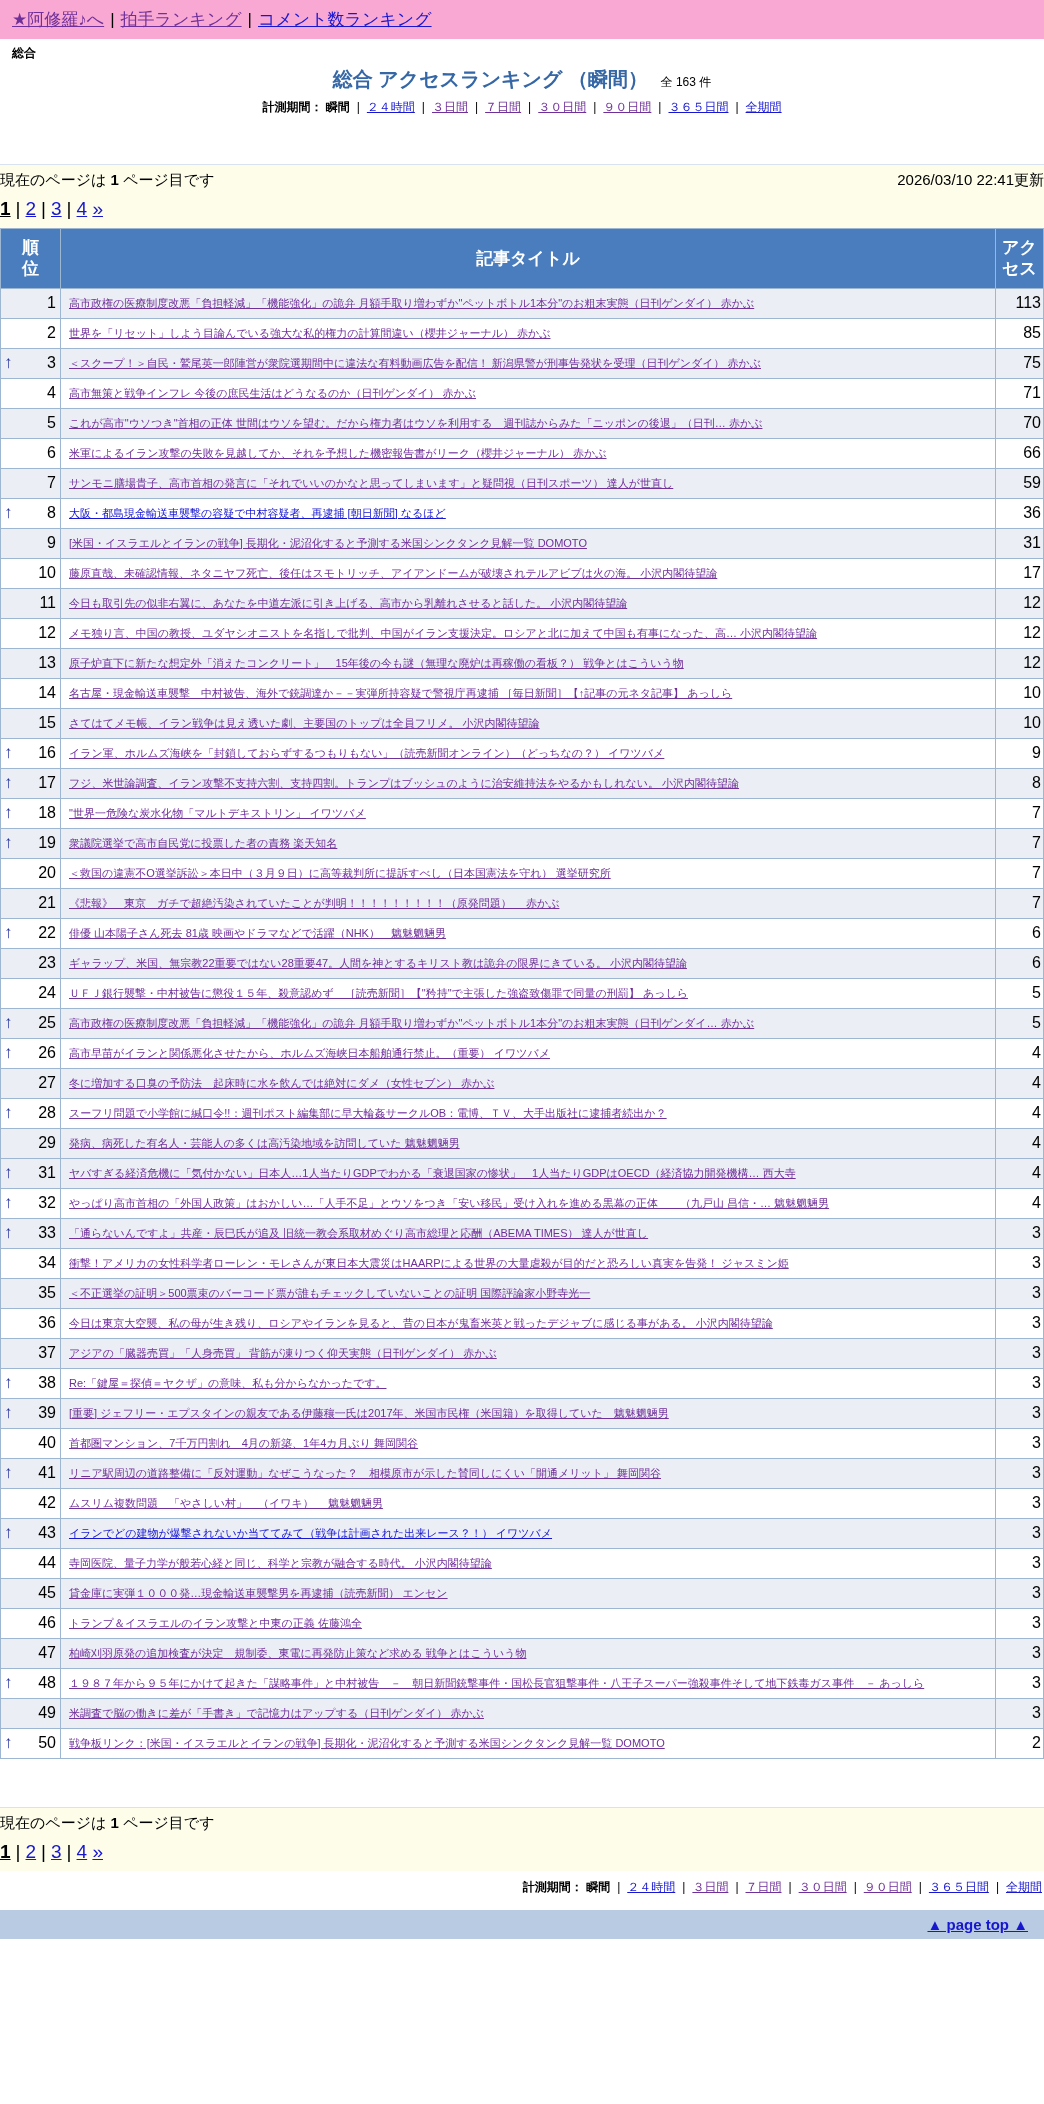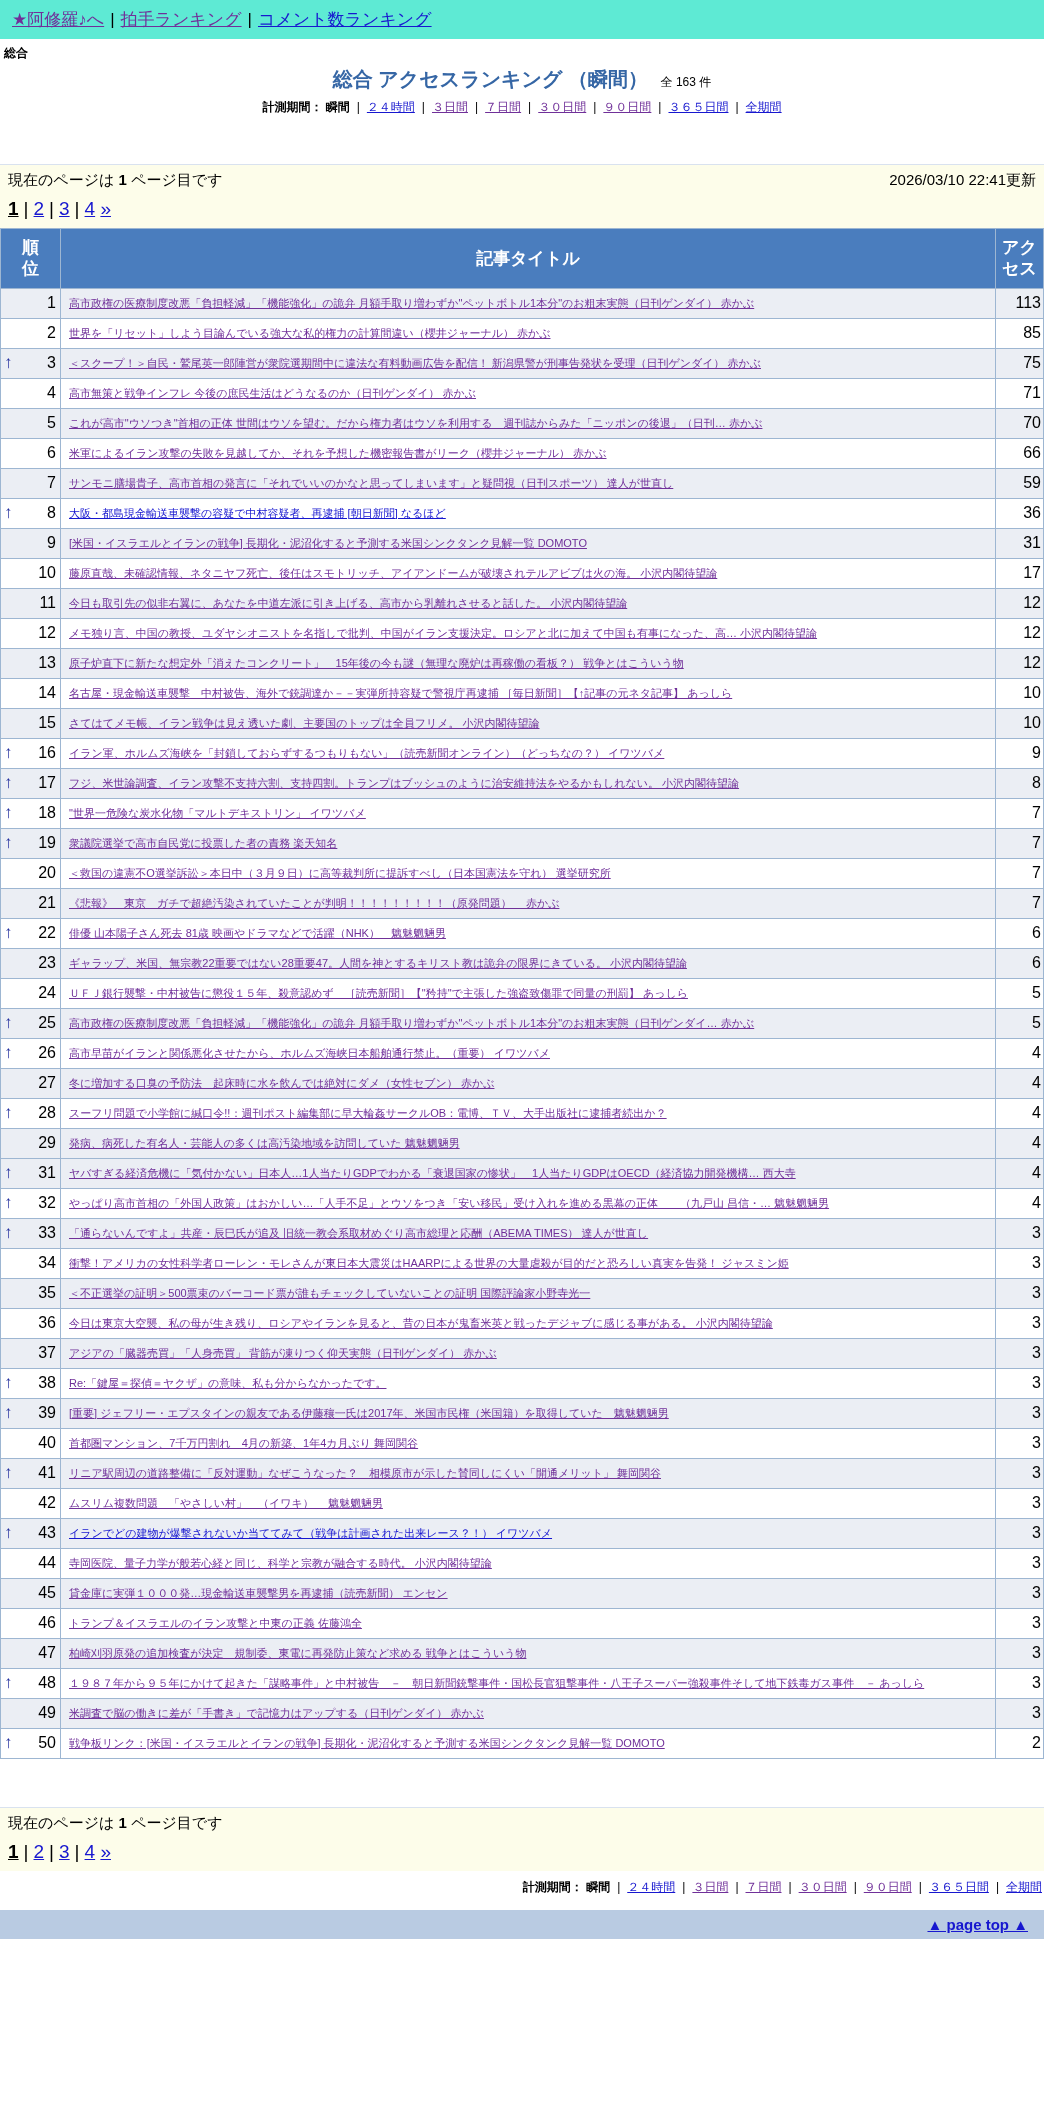--- a/index.html
+++ b/index.html
@@ -8,43 +8,43 @@
     width: 1044px;
     font-family: "Liberation Sans", "DejaVu Sans", sans-serif;
     color: #000;
   }
   a { text-decoration: underline; cursor: pointer; }
   .link-new     { color: #1717cf; }
   .link-visited { color: #703099; }
 
   
   .topbar {
-    background: #5eead4;
+    background: #f9a8d4;
     padding: 8px 12px;
     font-size: 17px;
   }
   .topbar .sep { color: #000; margin: 0 6px; }
 
-  .board-label { font-size: 12px; font-weight: bold; padding: 6px 4px 2px; }
+  .board-label { font-size: 12px; font-weight: bold; padding: 6px 12px 2px; }
 
   
   .title-block { text-align: center; margin-top: 2px; }
   .page-title { font-size: 20px; font-weight: bold; color: #3566a5; display: inline; }
   .total-count { font-size: 12px; color: #000; margin-left: 8px; }
   .periods { text-align: center; font-size: 12px; margin: 6px 0 8px; }
   .periods .label { font-weight: bold; }
   .periods .current { font-weight: bold; color: #000; }
   .periods .sep { color: #000; margin: 0 7px; }
   .periods-bottom { text-align: right; margin: 8px 2px 14px; }
 
   
   .pagebox {
     background: #fdfdea;
     border-top: 1px solid #d9e2ef;
-    padding: 6px 8px 8px;
+    padding: 6px 0 8px;
     font-size: 15px;
     margin-top: 48px;
   }
   .pagebox .line1 { display: flex; justify-content: space-between; }
   .pagebox b { font-weight: bold; }
   .pagination { margin-top: 8px; font-size: 19px; }
   .pagination .sep { margin: 0 5px; }
   .pagination .current { font-weight: bold; color: #000; text-decoration: underline; }
   .pagination a { color: #1717cf; }
 

